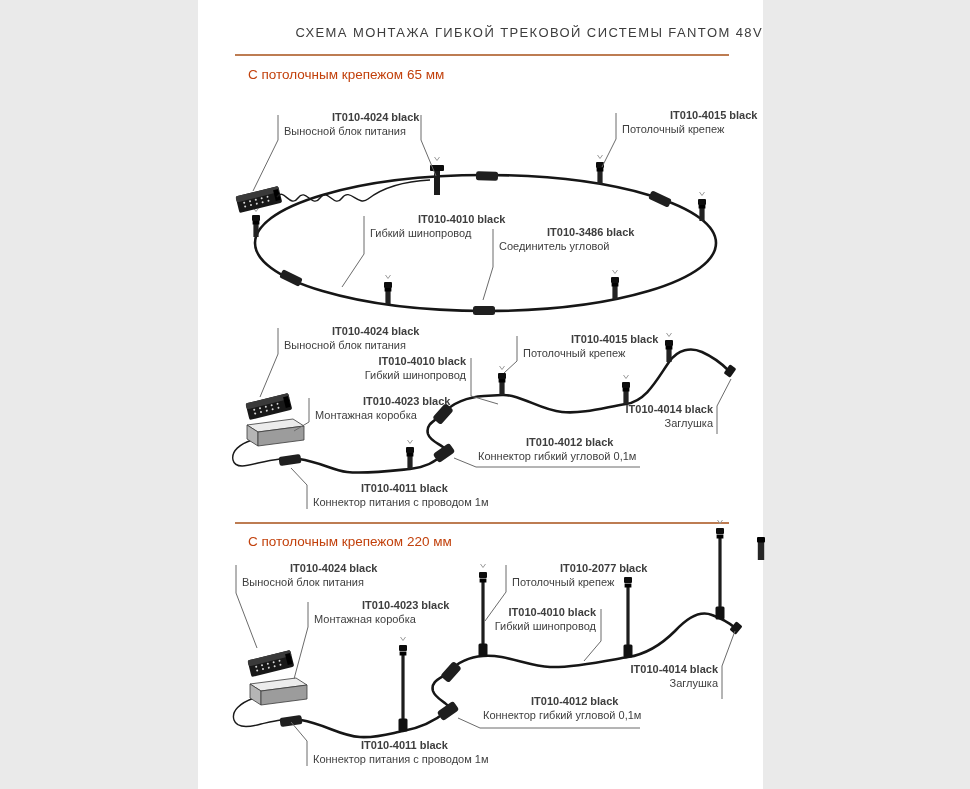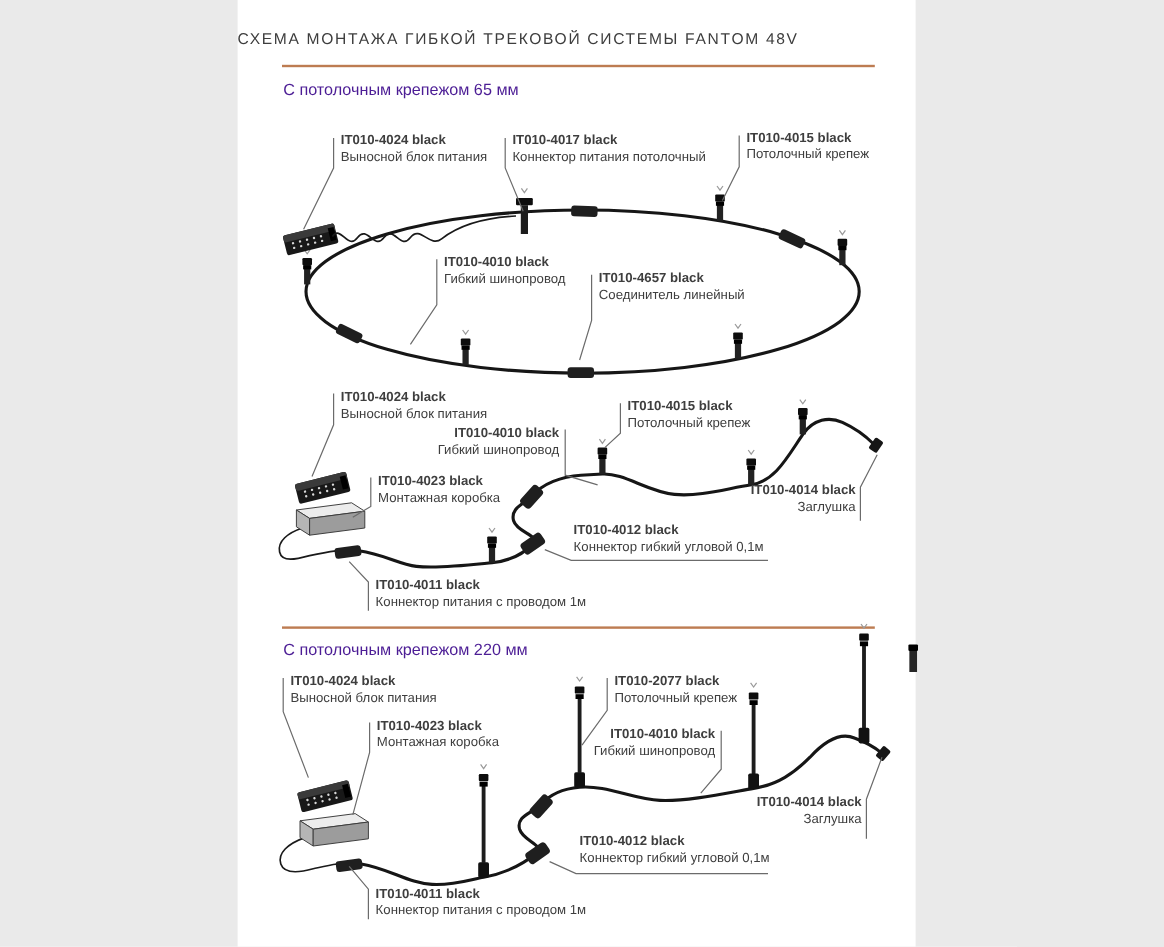--- a/index.html
+++ b/index.html
@@ -1,29 +1,29 @@
 <!DOCTYPE html>
 <html><head>
 <meta charset="utf-8">
 <style>
   html,body{margin:0;padding:0;}
   .page{position:relative;width:970px;height:789px;background:#eaeaea;
         font-family:"Liberation Sans",sans-serif;overflow:hidden;}
   .panel{position:absolute;left:198px;top:0;width:565px;height:789px;background:#ffffff;}
-  .title{position:absolute;left:198px;top:25px;width:565px;text-align:left;
+  .title{position:absolute;left:198px;top:25px;width:565px;text-align:right;
          font-size:13px;letter-spacing:1.4px;color:#3d3d3d;}
   .accent{position:absolute;left:235px;width:494px;height:2px;background:#bd7c52;}
   .accent.a1{top:54px;}
   .accent.a2{top:522px;}
-  .heading{position:absolute;left:236px;font-size:13.5px;color:#4c1d95;text-align:right;}
+  .heading{position:absolute;left:248px;font-size:13.5px;color:#c2410c;text-align:right;}
   .heading.h1{top:67px;}
   .heading.h2{top:534px;}
   svg.art{position:absolute;left:0;top:0;}
   .lbl{position:absolute;font-size:11px;line-height:13.5px;color:#3e3e3e;white-space:nowrap;}
-  .lbl .code{font-weight:bold;}
+  .lbl .code{font-weight:bold;margin-left:48px;}
   .lbl.right{text-align:right;}
 </style>
 </head>
 <body>
 
 <div class="page">
   <div class="panel"></div>
   <div class="title">СХЕМА МОНТАЖА ГИБКОЙ ТРЕКОВОЙ СИСТЕМЫ FANTOM 48V</div>
   <div class="accent a1"></div>
   <div class="accent a2"></div>
@@ -179,35 +179,31 @@
       <path d="M735,631 L722,666 L722,699"></path>
       <path d="M640,728 L480,728 L458,718"></path>
       <path d="M291,722 L307,741 L307,766"></path>
     </g>
   </svg>
 
   <div class="lbl" style="left:284px;top:111px">
     <div class="code">IT010-4024 black</div>
     <div class="desc">Выносной блок питания</div>
   </div>
-  <div class="lbl" style="left:427px;top:111px">
-    <div class="code">IT010-4017 black</div>
-    <div class="desc">Коннектор питания потолочный</div>
-  </div>
   <div class="lbl" style="left:622px;top:109px">
     <div class="code">IT010-4015 black</div>
     <div class="desc">Потолочный крепеж</div>
   </div>
   <div class="lbl" style="left:370px;top:213px">
     <div class="code">IT010-4010 black</div>
     <div class="desc">Гибкий шинопровод</div>
   </div>
   <div class="lbl" style="left:499px;top:226px">
-    <div class="code">IT010-4657 black</div>
-    <div class="desc">Соединитель линейный</div>
+    <div class="code">IT010-3486 black</div>
+    <div class="desc">Соединитель угловой</div>
   </div>
 
   <div class="lbl" style="left:284px;top:325px">
     <div class="code">IT010-4024 black</div>
     <div class="desc">Выносной блок питания</div>
   </div>
   <div class="lbl right" style="right:504px;top:355px">
     <div class="code">IT010-4010 black</div>
     <div class="desc">Гибкий шинопровод</div>
   </div>

